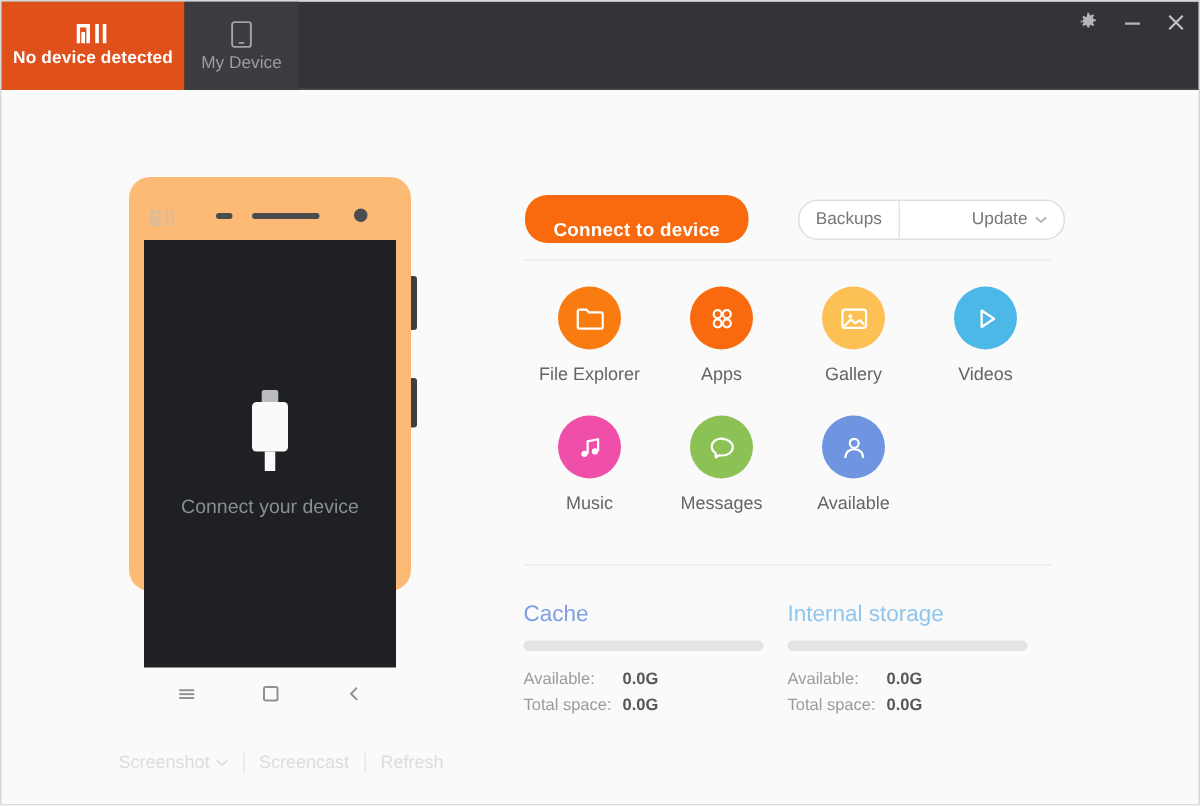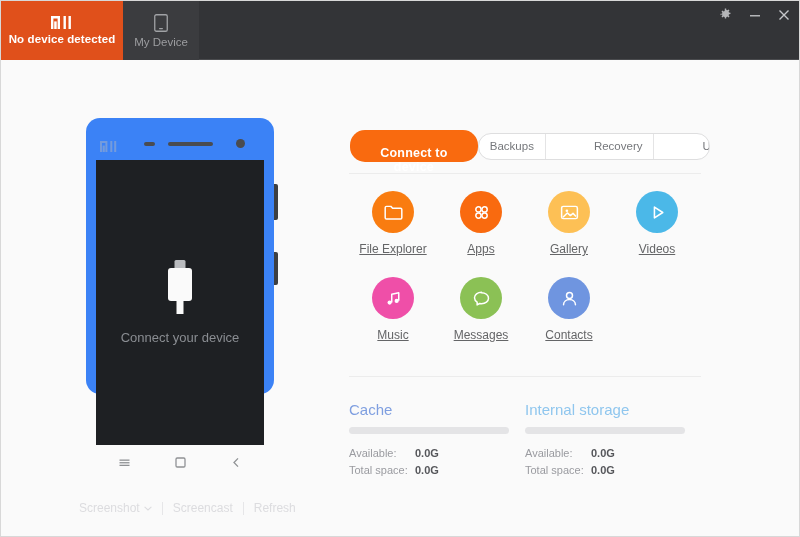--- a/index.html
+++ b/index.html
@@ -96,21 +96,21 @@
     left: 0; top: 60px;
     width: 340px;
     height: 476px;
   }
   .phone {
     position: absolute;
     left: 85px;
     top: 57px;
     width: 188px;
     height: 276px;
-    background: #3b82f6;
+    background: #fdba74;
     border-radius: 14px;
   }
   .phone-side {
     position: absolute;
     left: 188px;
     width: 4px;
     background: #3d3f42;
     border-radius: 0 2px 2px 0;
   }
   .phone-side.vol { top: 66px; height: 36px; }
@@ -291,21 +291,20 @@
     border-radius: 50%;
     display: flex;
     align-items: center;
     justify-content: center;
   }
   .grid-circle svg { display: block; }
   .grid-label {
     margin-top: 9px;
     font-size: 12px;
     color: #646567;
-    text-decoration: underline;
   }
 
   .storage {
     position: absolute;
     left: 8px;
     top: 340px;
     width: 352px;
     display: flex;
   }
   .storage-col { width: 176px; }
@@ -450,23 +449,20 @@
   </div>
 
   <div class="content">
 
     <div class="actions-row">
       <button class="connect-btn">Connect to device</button>
 
       <div class="segmented">
         <div class="seg-item">
           <span>Backups</span>
-        </div>
-        <div class="seg-item">
-          <span>Recovery</span>
         </div>
         <div class="seg-item">
           <span>Update</span>
           <span class="seg-caret">
             <svg viewBox="0 0 8 5" width="8" height="5">
               <path d="M0.6 0.9 L4 4 L7.4 0.9" fill="none" stroke="#a6a7aa" stroke-width="1.1"></path>
             </svg>
           </span>
         </div>
       </div>
@@ -538,21 +534,21 @@
         <span class="grid-label">Messages</span>
       </div>
 
       <div class="grid-item">
         <span class="grid-circle" style="background:#6f95e0">
           <svg viewBox="0 0 24 24" width="21" height="21">
             <circle cx="12" cy="8.6" r="3.4" fill="none" stroke="#ffffff" stroke-width="1.7"></circle>
             <path d="M5.2 19.2c0-3.6 3-6.1 6.8-6.1s6.8 2.5 6.8 6.1" fill="none" stroke="#ffffff" stroke-width="1.7" stroke-linecap="round"></path>
           </svg>
         </span>
-        <span class="grid-label">Contacts</span>
+        <span class="grid-label">Available</span>
       </div>
     </div>
 
     <div class="divider bottom"></div>
 
     <div class="storage">
 
       <div class="storage-col">
         <div class="storage-title" style="color:#7f9fe0">Cache</div>
         <div class="storage-bar"></div>

